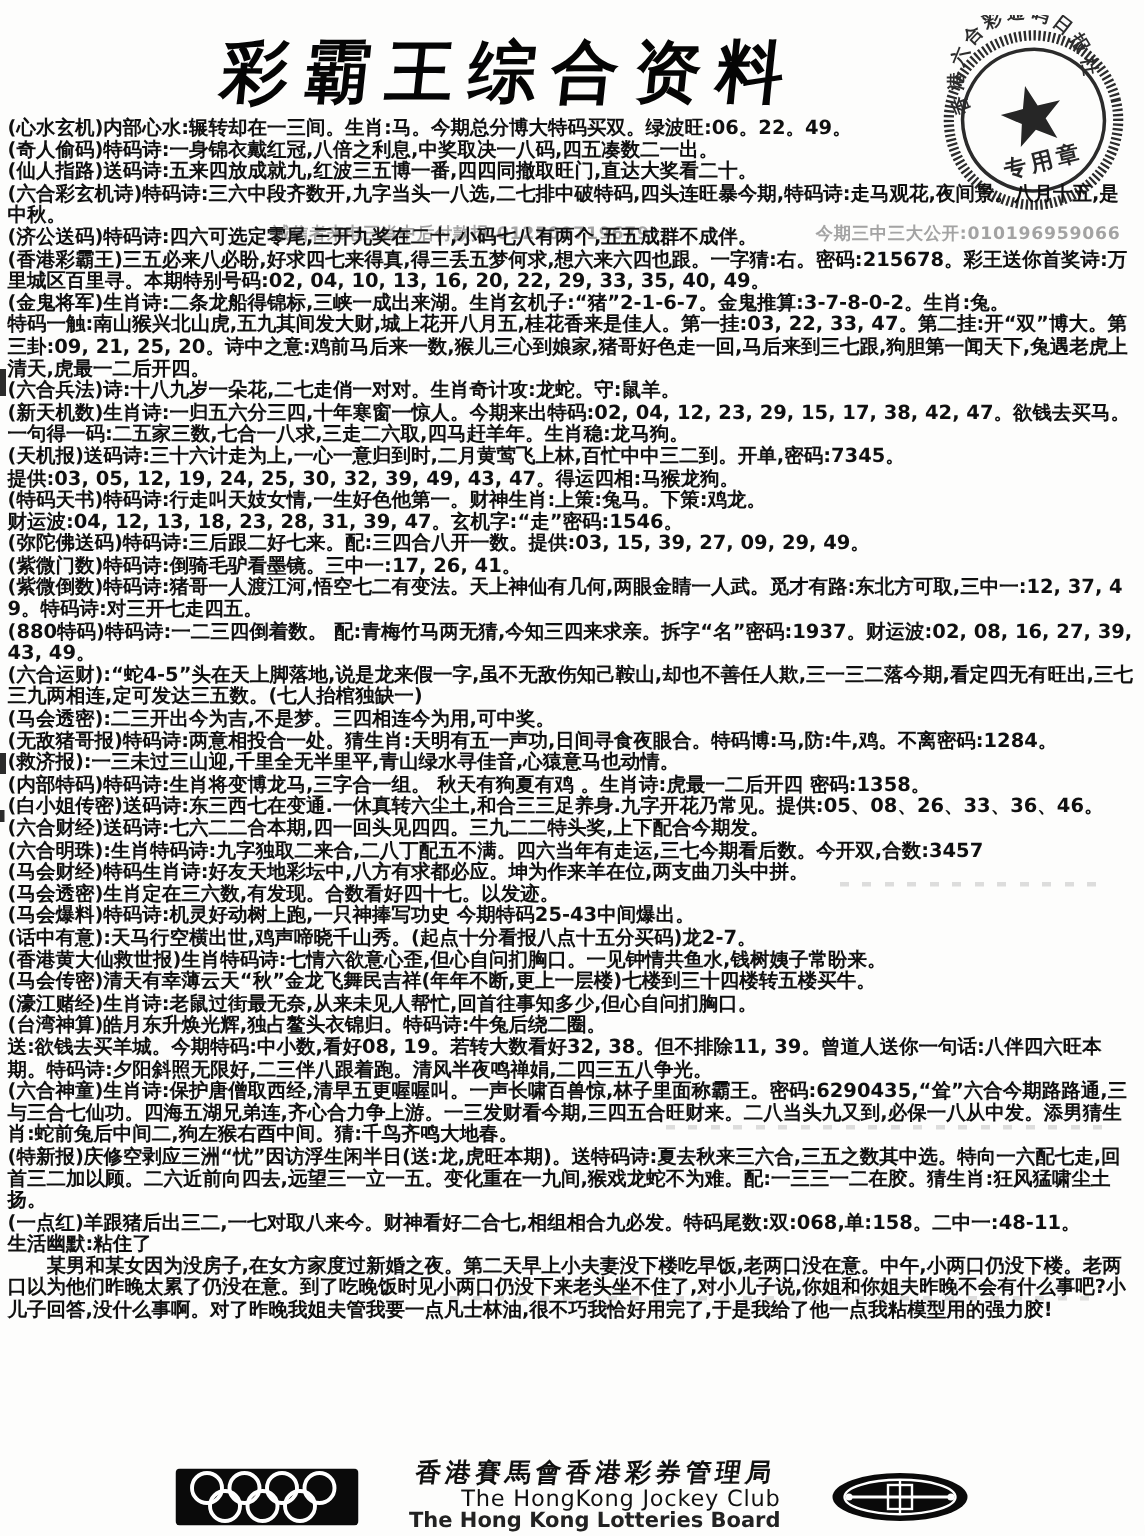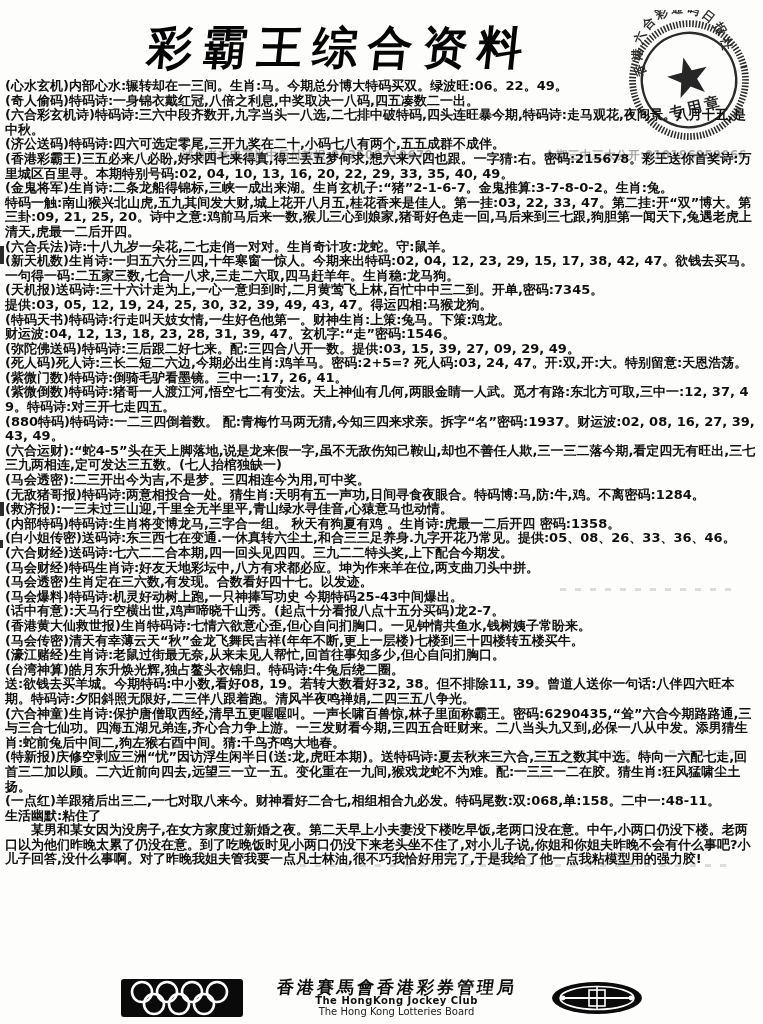--- a/index.html
+++ b/index.html
@@ -50,22 +50,22 @@
   .edge-mark.e3{top:540px;height:8px;width:3px;}
   .footer{
     position:absolute;bottom:4px;left:0;width:763px;height:44px;
     display:flex;align-items:center;justify-content:center;gap:34px;
   }
   .footer-text{text-align:center;line-height:1.05;}
   .footer-cn{
     font-family:"DejaVu Serif","Liberation Serif",serif;
     font-size:17px;font-weight:900;letter-spacing:3px;transform:skewX(-8deg);
   }
-  .footer-en1{font-size:10px;font-weight:700;letter-spacing:.5px;}
-  .footer-en2{font-size:10px;font-weight:400;color:#222;}
+  .footer-en1{font-size:15px;font-weight:400;letter-spacing:.5px;text-align:right;}
+  .footer-en2{font-size:14px;font-weight:700;color:#222;}
 </style>
 </head>
 <body>
 
 <div class="sheet">
 
   <div class="title">彩霸王综合资料</div>
 
   <svg class="stamp" viewBox="0 0 150 150">
     <g transform="rotate(-14 75 72)" fill="none" stroke="#1c1c1c">
@@ -88,43 +88,44 @@
   <div class="smudge s1"></div>
   <div class="smudge s2"></div>
   <div class="smudge s3"></div>
   <div class="edge-mark e1"></div>
   <div class="edge-mark e2"></div>
   <div class="edge-mark e3"></div>
 
   <div class="sheet-body">
     <p>(心水玄机)内部心水:辗转却在一三间。生肖:马。今期总分博大特码买双。绿波旺:06。22。49。</p>
     <p>(奇人偷码)特码诗:一身锦衣戴红冠,八倍之利息,中奖取决一八码,四五凑数二一出。</p>
+    <p>(仙人指路)送码诗:五来四放成就九,红波三五博一番,四四同撤取旺门,直达大奖看二十。</p>
     <p>(六合彩玄机诗)特码诗:三六中段齐数开,九字当头一八选,二七排中破特码,四头连旺暴今期,特码诗:走马观花,夜间景。八月十五,是中秋。</p>
     <p>(济公送码)特码诗:四六可选定零尾,三开九奖在二十,小码七八有两个,五五成群不成伴。</p>
     <p>(香港彩霸王)三五必来八必盼,好求四七来得真,得三丢五梦何求,想六来六四也跟。一字猜:右。密码:215678。彩王送你首奖诗:万里城区百里寻。本期特别号码:02, 04, 10, 13, 16, 20, 22, 29, 33, 35, 40, 49。</p>
     <p>(金鬼将军)生肖诗:二条龙船得锦标,三峡一成出来湖。生肖玄机子:“猪”2-1-6-7。金鬼推算:3-7-8-0-2。生肖:兔。</p>
     <p>特码一触:南山猴兴北山虎,五九其间发大财,城上花开八月五,桂花香来是佳人。第一挂:03, 22, 33, 47。第二挂:开“双”博大。第三卦:09, 21, 25, 20。诗中之意:鸡前马后来一数,猴儿三心到娘家,猪哥好色走一回,马后来到三七跟,狗胆第一闻天下,兔遇老虎上清天,虎最一二后开四。</p>
     <p>(六合兵法)诗:十八九岁一朵花,二七走俏一对对。生肖奇计攻:龙蛇。守:鼠羊。</p>
     <p>(新天机数)生肖诗:一归五六分三四,十年寒窗一惊人。今期来出特码:02, 04, 12, 23, 29, 15, 17, 38, 42, 47。欲钱去买马。 一句得一码:二五家三数,七合一八求,三走二六取,四马赶羊年。生肖稳:龙马狗。</p>
     <p>(天机报)送码诗:三十六计走为上,一心一意归到时,二月黄莺飞上林,百忙中中三二到。开单,密码:7345。</p>
     <p>提供:03, 05, 12, 19, 24, 25, 30, 32, 39, 49, 43, 47。得运四相:马猴龙狗。</p>
     <p>(特码天书)特码诗:行走叫天妓女情,一生好色他第一。财神生肖:上策:兔马。下策:鸡龙。</p>
     <p>财运波:04, 12, 13, 18, 23, 28, 31, 39, 47。玄机字:“走”密码:1546。</p>
     <p>(弥陀佛送码)特码诗:三后跟二好七来。配:三四合八开一数。提供:03, 15, 39, 27, 09, 29, 49。</p>
-    <p>(死人码)死人诗:三长二短二六边,今期必出生肖:鸡羊马。密码:2+5=? 死人码:03, 24, 47。开:双,开:大。特别留意:天恩浩荡。</p>
     <p>(紫微门数)特码诗:倒骑毛驴看墨镜。三中一:17, 26, 41。</p>
     <p>(紫微倒数)特码诗:猪哥一人渡江河,悟空七二有变法。天上神仙有几何,两眼金睛一人武。觅才有路:东北方可取,三中一:12, 37, 49。特码诗:对三开七走四五。</p>
     <p>(880特码)特码诗:一二三四倒着数。 配:青梅竹马两无猜,今知三四来求亲。拆字“名”密码:1937。财运波:02, 08, 16, 27, 39, 43, 49。</p>
     <p>(六合运财):“蛇4-5”头在天上脚落地,说是龙来假一字,虽不无敌伤知己鞍山,却也不善任人欺,三一三二落今期,看定四无有旺出,三七三九两相连,定可发达三五数。(七人抬棺独缺一)</p>
     <p>(马会透密):二三开出今为吉,不是梦。三四相连今为用,可中奖。</p>
     <p>(无敌猪哥报)特码诗:两意相投合一处。猜生肖:天明有五一声功,日间寻食夜眼合。特码博:马,防:牛,鸡。不离密码:1284。</p>
     <p>(救济报):一三未过三山迎,千里全无半里平,青山绿水寻佳音,心猿意马也动情。</p>
     <p>(内部特码)特码诗:生肖将变博龙马,三字合一组。 秋天有狗夏有鸡 。生肖诗:虎最一二后开四 密码:1358。</p>
     <p>(白小姐传密)送码诗:东三西七在变通.一休真转六尘土,和合三三足养身.九字开花乃常见。提供:05、08、26、33、36、46。</p>
     <p>(六合财经)送码诗:七六二二合本期,四一回头见四四。三九二二特头奖,上下配合今期发。</p>
+    <p>(六合明珠):生肖特码诗:九字独取二来合,二八丁配五不满。四六当年有走运,三七今期看后数。今开双,合数:3457</p>
     <p>(马会财经)特码生肖诗:好友天地彩坛中,八方有求都必应。坤为作来羊在位,两支曲刀头中拼。</p>
     <p>(马会透密)生肖定在三六数,有发现。合数看好四十七。以发迹。</p>
     <p>(马会爆料)特码诗:机灵好动树上跑,一只神捧写功史 今期特码25-43中间爆出。</p>
     <p>(话中有意):天马行空横出世,鸡声啼晓千山秀。(起点十分看报八点十五分买码)龙2-7。</p>
     <p>(香港黄大仙救世报)生肖特码诗:七情六欲意心歪,但心自问扪胸口。一见钟情共鱼水,钱树姨子常盼来。</p>
     <p>(马会传密)清天有幸薄云天“秋”金龙飞舞民吉祥(年年不断,更上一层楼)七楼到三十四楼转五楼买牛。</p>
     <p>(濠江赌经)生肖诗:老鼠过街最无奈,从来未见人帮忙,回首往事知多少,但心自问扪胸口。</p>
     <p>(台湾神算)皓月东升焕光辉,独占鳌头衣锦归。特码诗:牛兔后绕二圈。</p>
     <p>送:欲钱去买羊城。今期特码:中小数,看好08, 19。若转大数看好32, 38。但不排除11, 39。曾道人送你一句话:八伴四六旺本期。特码诗:夕阳斜照无限好,二三伴八跟着跑。清风半夜鸣禅娟,二四三五八争光。</p>
     <p>(六合神童)生肖诗:保护唐僧取西经,清早五更喔喔叫。一声长啸百兽惊,林子里面称霸王。密码:6290435,“耸”六合今期路路通,三与三合七仙功。四海五湖兄弟连,齐心合力争上游。一三发财看今期,三四五合旺财来。二八当头九又到,必保一八从中发。添男猜生肖:蛇前兔后中间二,狗左猴右酉中间。猜:千鸟齐鸣大地春。</p>

